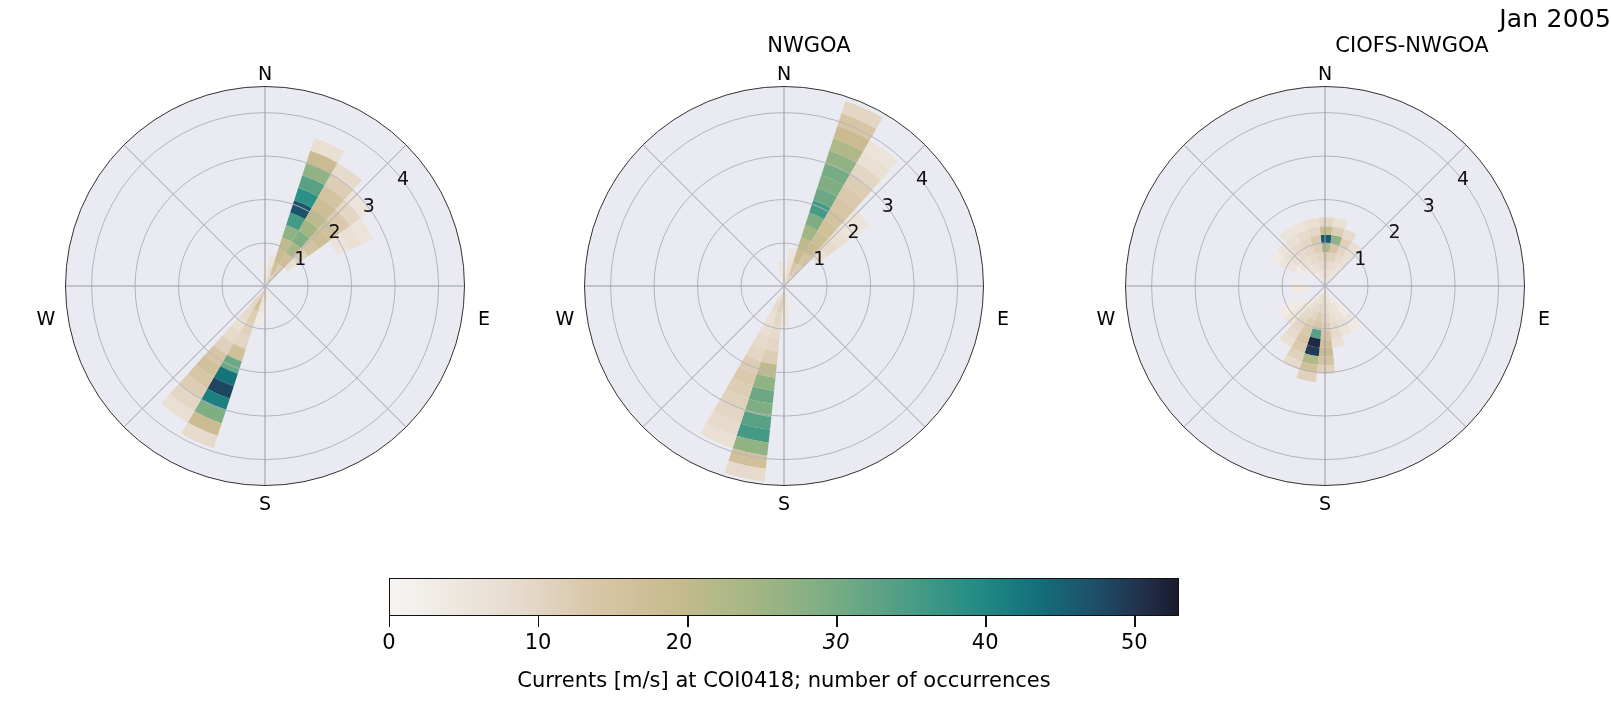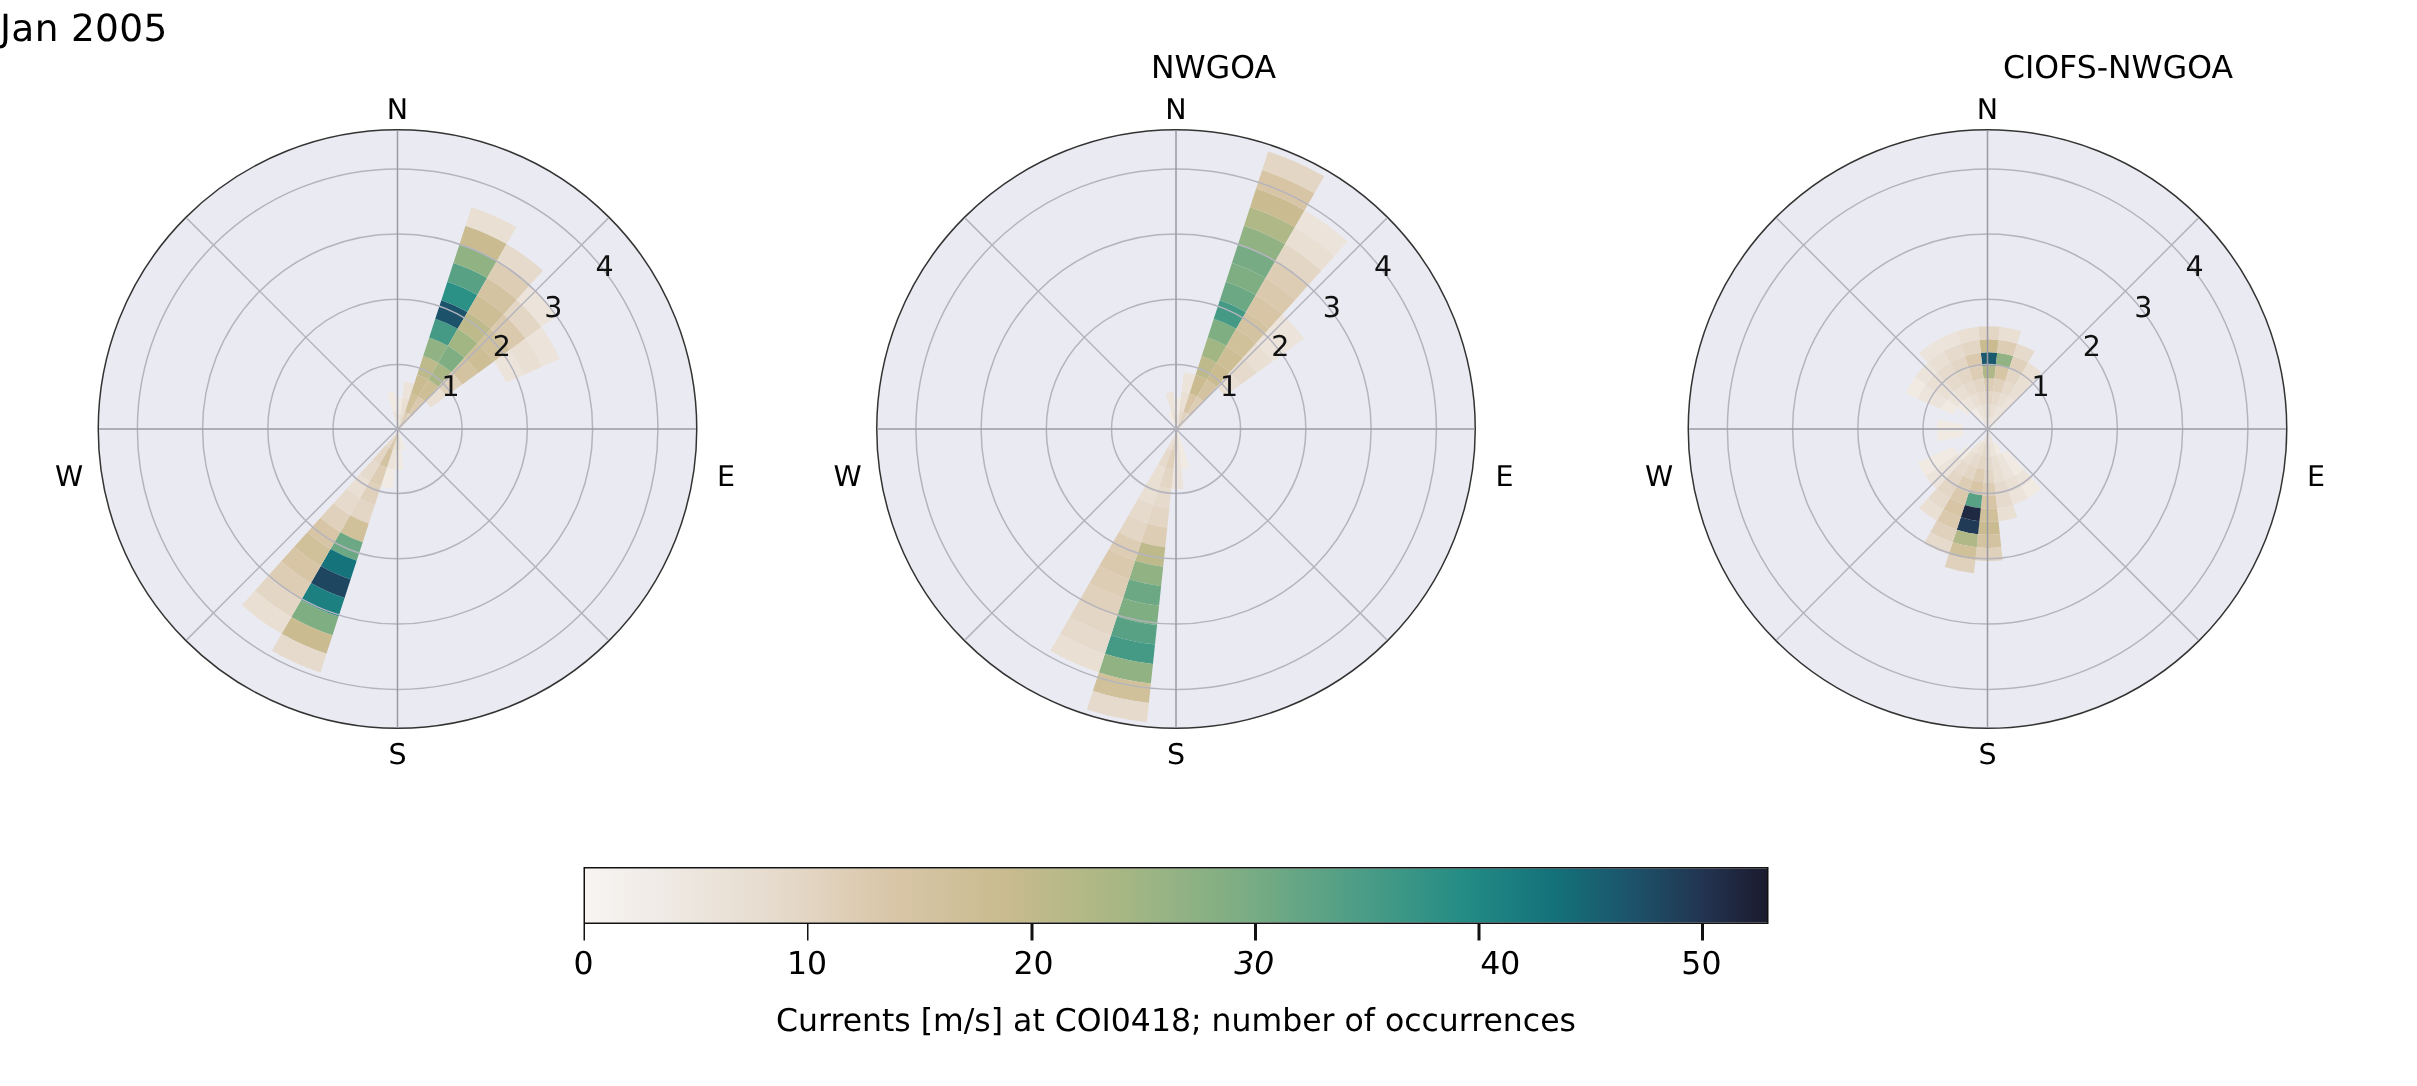--- a/index.html
+++ b/index.html
@@ -18,21 +18,21 @@
   .figure {
     position: absolute;
     inset: 0;
   }
   
   .suptitle {
     position: absolute;
     top: 4px;
     left: 0;
     width: 1611px;
-    text-align: left;
+    text-align: right;
     font-size: 25px;
     letter-spacing: .2px;
   }
   .subplot-title {
     position: absolute;
     top: 33px;
     width: 520px;
     text-align: center;
     font-size: 21px;
   }
@@ -525,21 +525,21 @@
         <div class="cbar-tick" style="left: 0px;"></div>
         <div class="cbar-tick" style="left: 149.057px;"></div>
         <div class="cbar-tick" style="left: 298.113px;"></div>
         <div class="cbar-tick" style="left: 447.17px;"></div>
         <div class="cbar-tick" style="left: 596.226px;"></div>
         <div class="cbar-tick" style="left: 745.283px;"></div>
       </div>
     <div class="cbar-ticklabels">
         <div class="cbar-ticklabel" style="left: 0px;">0</div>
         <div class="cbar-ticklabel" style="left: 149.057px;">10</div>
-        <div class="cbar-ticklabel" style="left: 300px;">20</div>
+        <div class="cbar-ticklabel" style="left: 290px;">20</div>
         <div class="cbar-ticklabel" style="left: 447.17px; font-style: italic;">30</div>
-        <div class="cbar-ticklabel" style="left: 596.226px; margin-left: 15px;">40</div>
+        <div class="cbar-ticklabel" style="left: 596.226px;">40</div>
         <div class="cbar-ticklabel" style="left: 745.283px;">50</div>
       </div>
   </div>
   <div class="cbar-label">Currents [m/s] at COI0418; number of occurrences</div>
 
 </div>
 
 </body></html>

